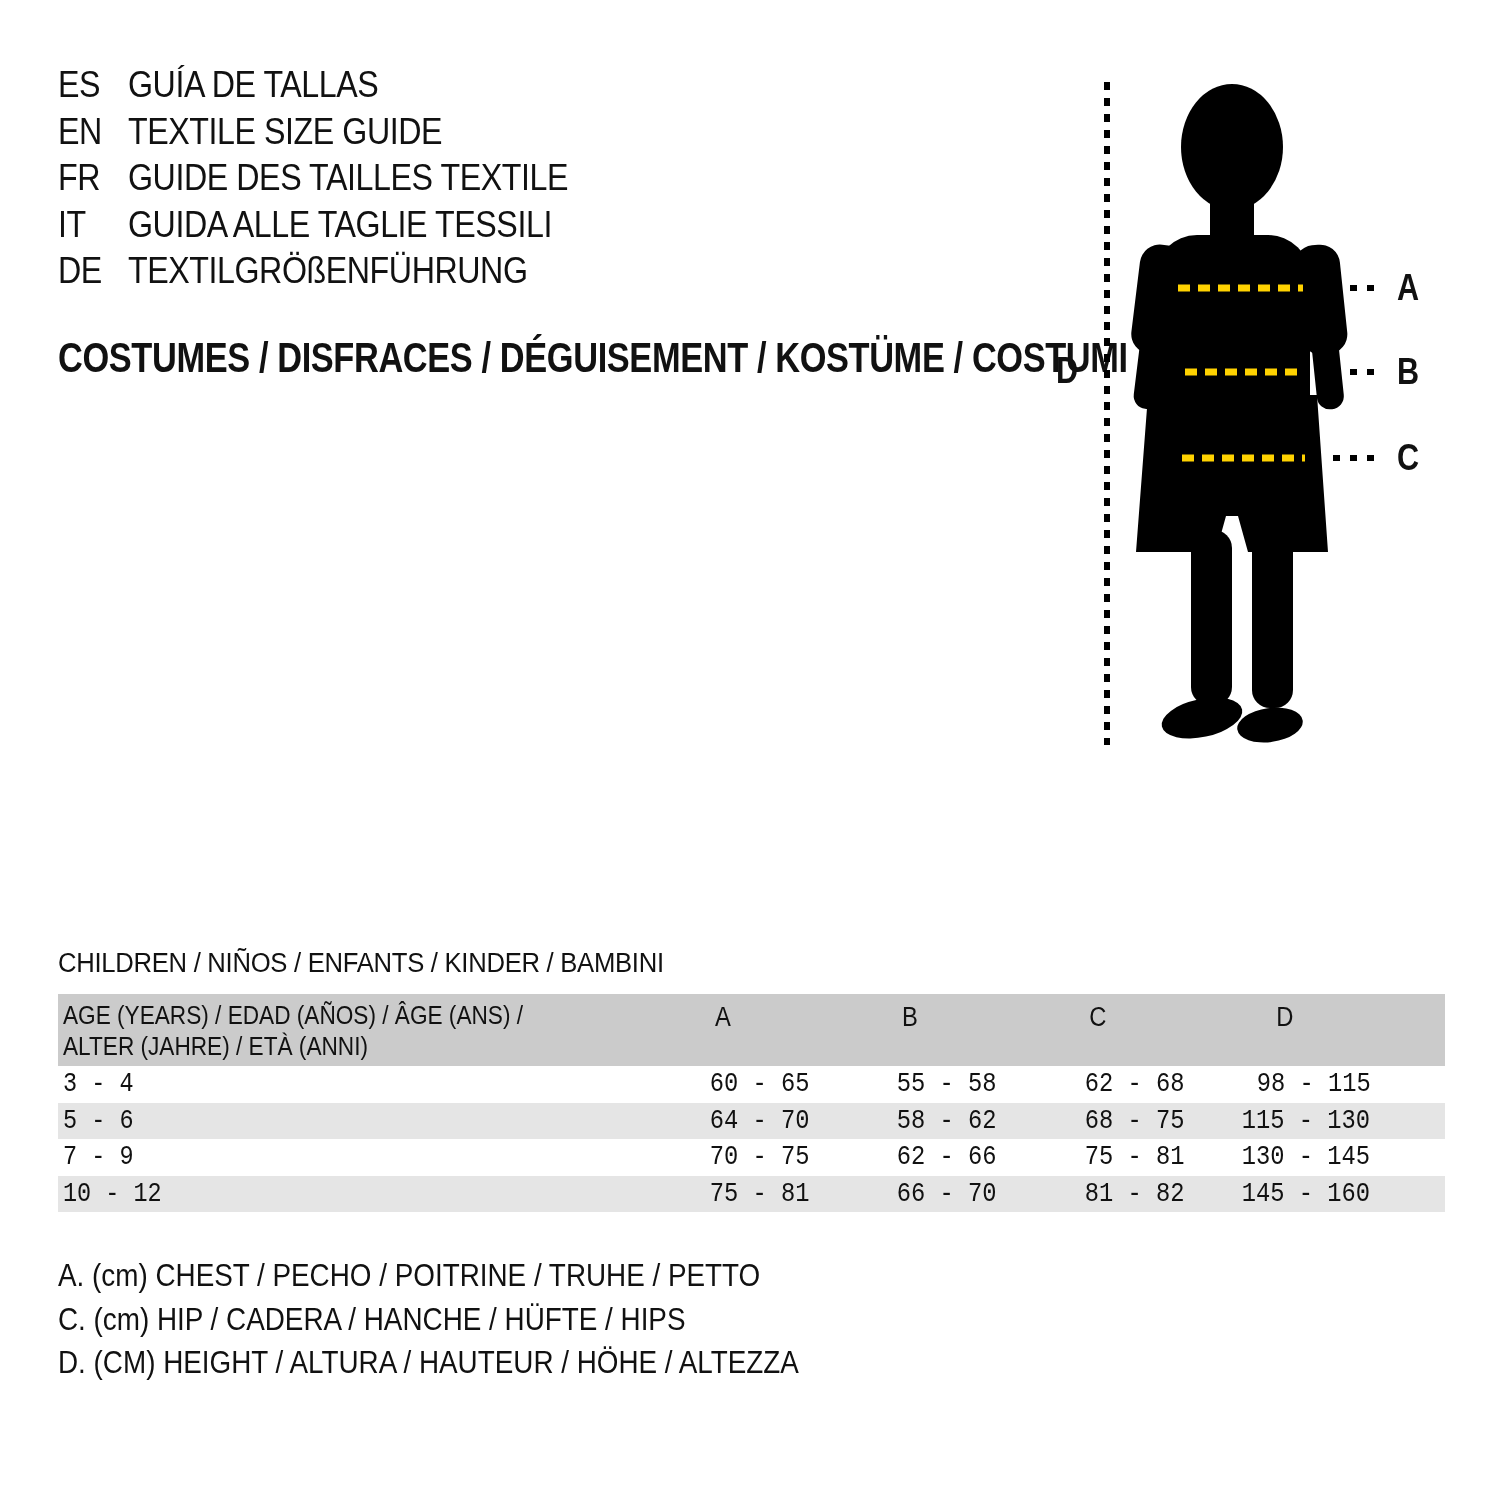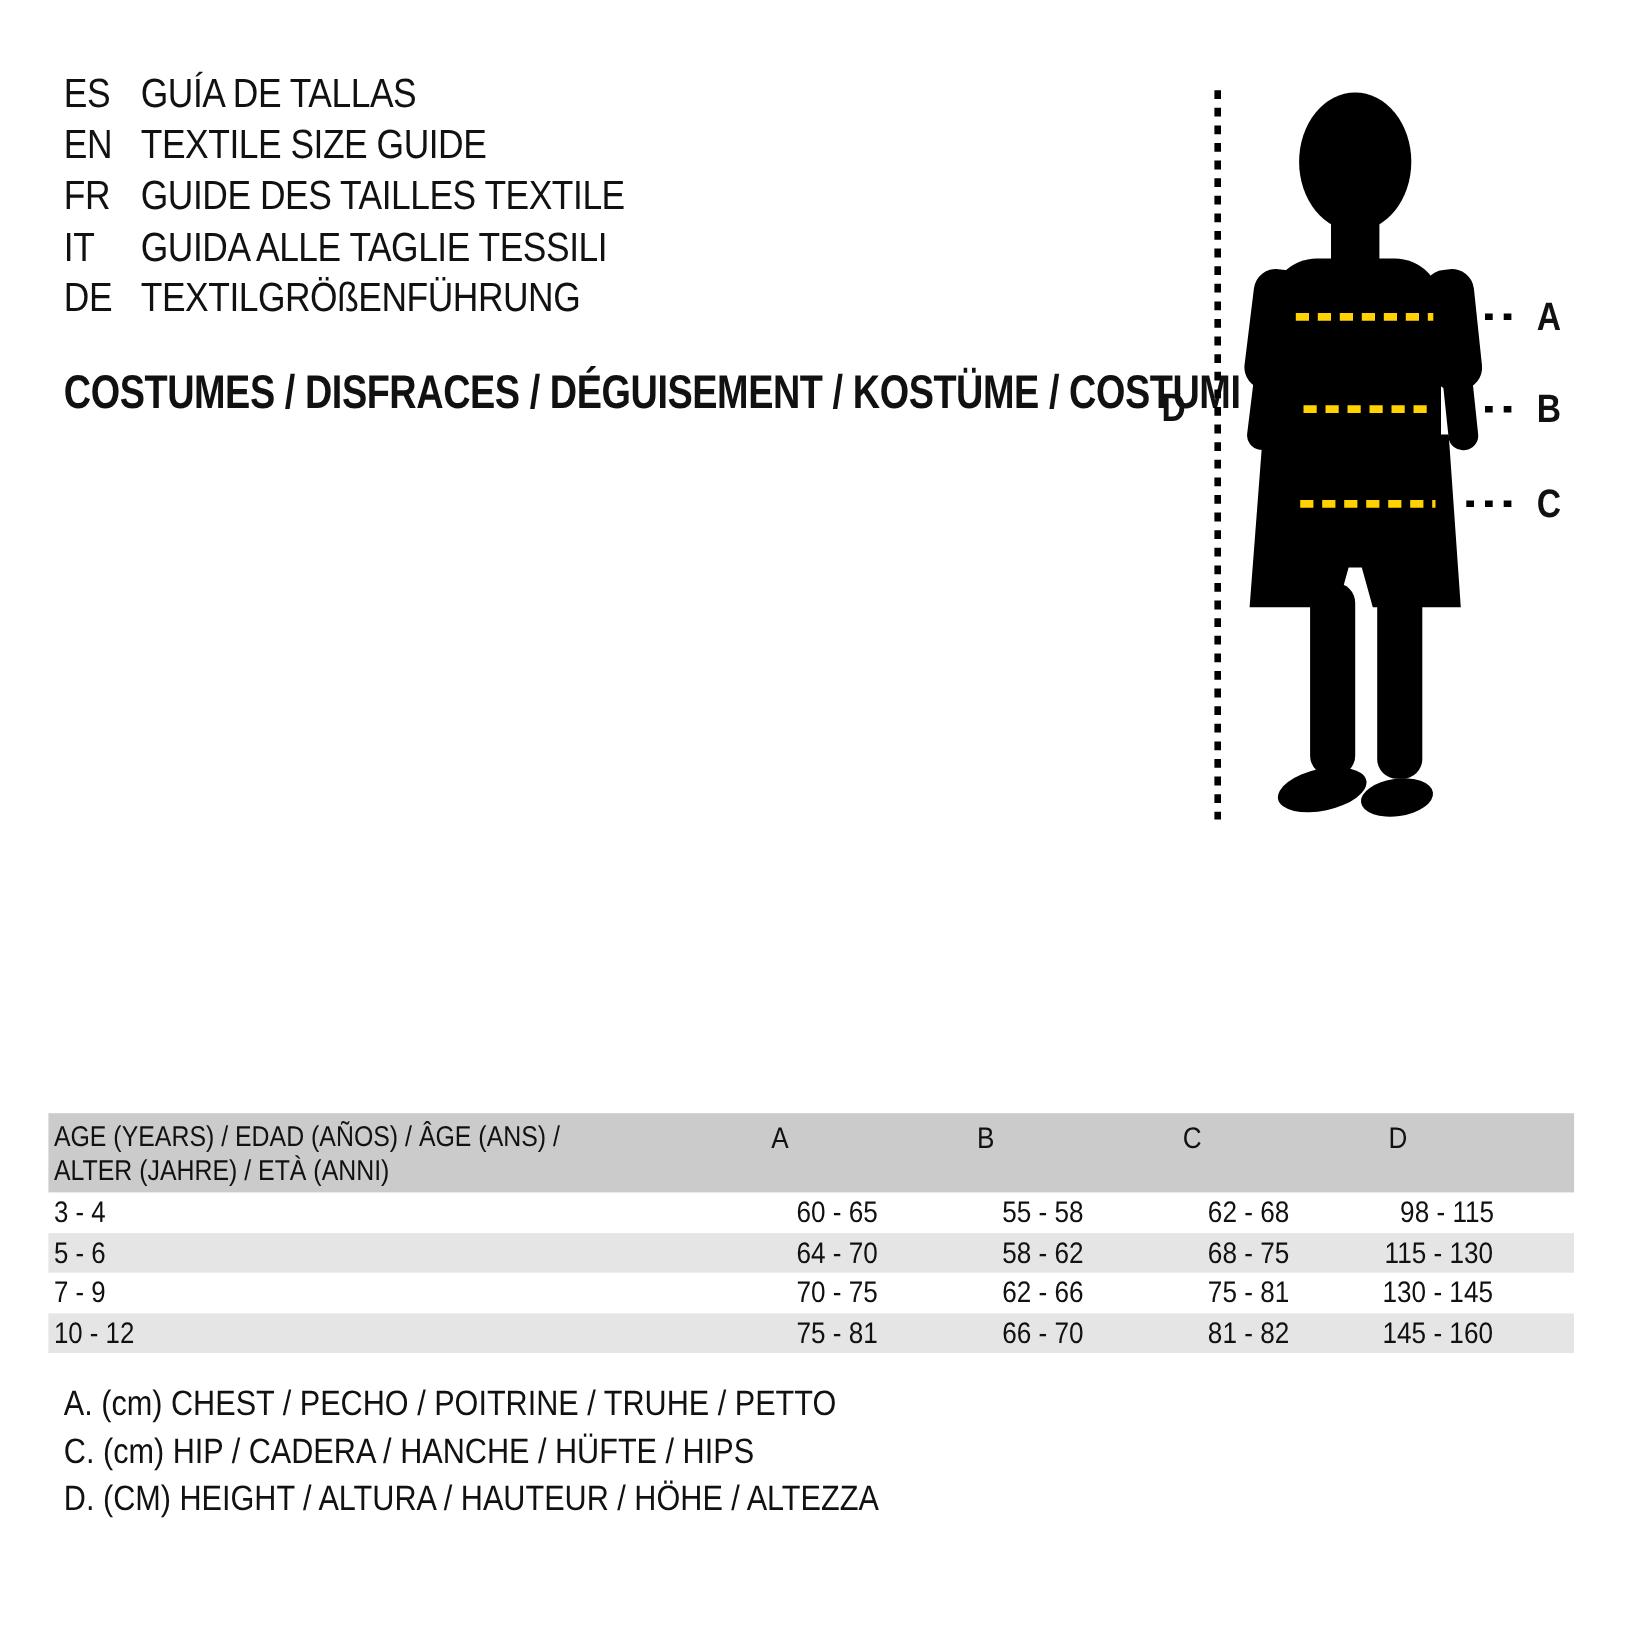--- a/index.html
+++ b/index.html
@@ -25,26 +25,26 @@
   .figure{position:absolute;left:1030px;top:50px;width:440px;height:710px;}
   .figure svg{position:absolute;left:0;top:0;}
   .measure-label{
     position:absolute;transform:translate(-50%,-50%) scaleX(0.85);
     font-size:36px;font-weight:bold;color:#111;
   }
 
   
   .children-title{position:absolute;left:58px;top:948px;font-size:27px;letter-spacing:-0.3px;}
   .children-title .cnd{transform:scaleX(0.95);}
-  .size-table{position:absolute;left:44px;top:994px;width:1387px;font-size:27px;margin-top:18px;}
+  .size-table{position:absolute;left:58px;top:994px;width:1387px;font-size:27px;}
   .t-row{display:grid;grid-template-columns:41.2% 13.5% 13.5% 13.5% 13.5% 1fr;align-items:center;}
   .t-header{background:#cbcbcb;height:72px;align-items:start;}
   .t-header .age-head{padding:6px 0 0 5px;font-size:26px;line-height:31px;}
   .t-header .col-head{text-align:center;padding-top:8px;font-size:27px;}
-  .t-data{height:36.5px;line-height:36.5px;}
+  .t-data{height:36.5px;line-height:36.5px;font-family:Liberation Mono, monospace;}
   .t-data.stripe{background:#e5e5e5;}
   .t-data .age-cell{padding-left:5px;}
   .t-data .num-cell{text-align:right;}
 
   
   .legend{position:absolute;left:58px;top:1254px;font-size:32px;}
   .legend-item{height:43.5px;line-height:43.5px;}
 </style>
 </head>
 <body>
@@ -109,20 +109,23 @@
         <line x1="303" y1="322" x2="352" y2="322"></line>
         <line x1="303" y1="408" x2="352" y2="408"></line>
       </g>
     </svg>
     <span class="measure-label" style="left:378px;top:238px;">A</span>
     <span class="measure-label" style="left:378px;top:322px;">B</span>
     <span class="measure-label" style="left:378px;top:408px;">C</span>
     <span class="measure-label" style="left:37px;top:321px;">D</span>
   </div>
 
+  <div class="children-title">
+    <span class="cnd">CHILDREN / NIÑOS / ENFANTS / KINDER / BAMBINI</span>
+  </div>
 
   <div class="size-table">
     <div class="t-row t-header">
       <div class="age-head">
         <span class="cnd">AGE (YEARS) / EDAD (AÑOS) / ÂGE (ANS) /</span><br>
         <span class="cnd">ALTER (JAHRE) / ETÀ (ANNI)</span>
       </div>
       <div class="col-head"><span class="cnd-c">A</span></div>
       <div class="col-head"><span class="cnd-c">B</span></div>
       <div class="col-head"><span class="cnd-c">C</span></div>

